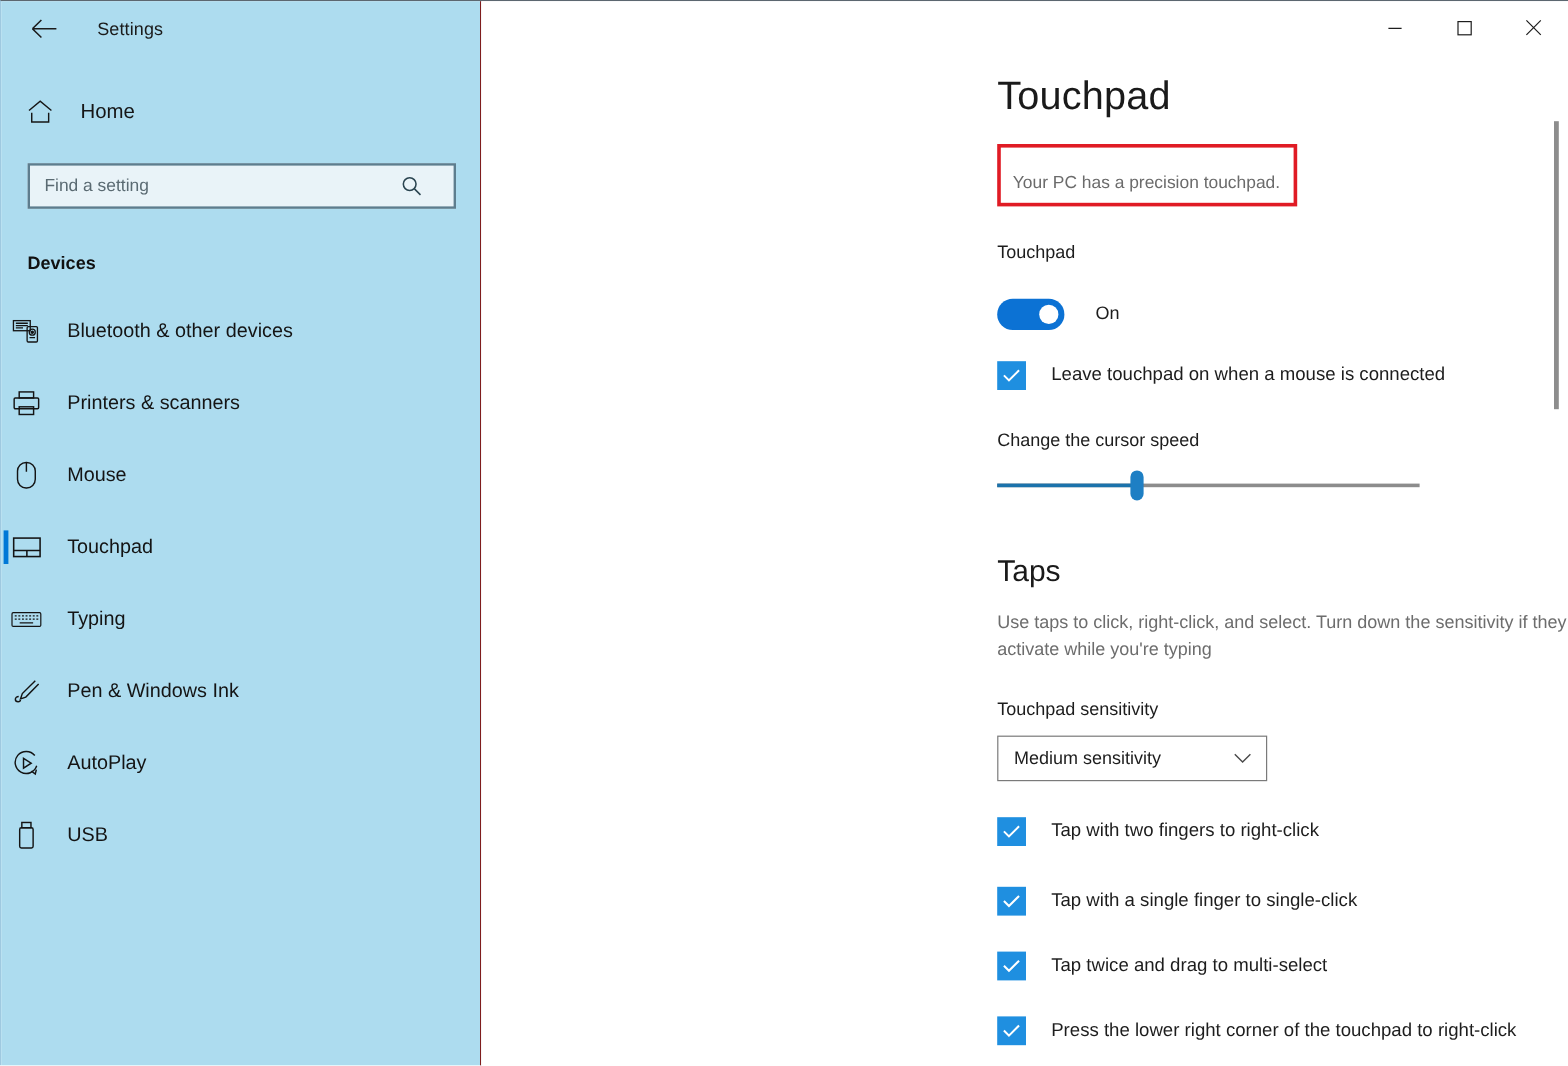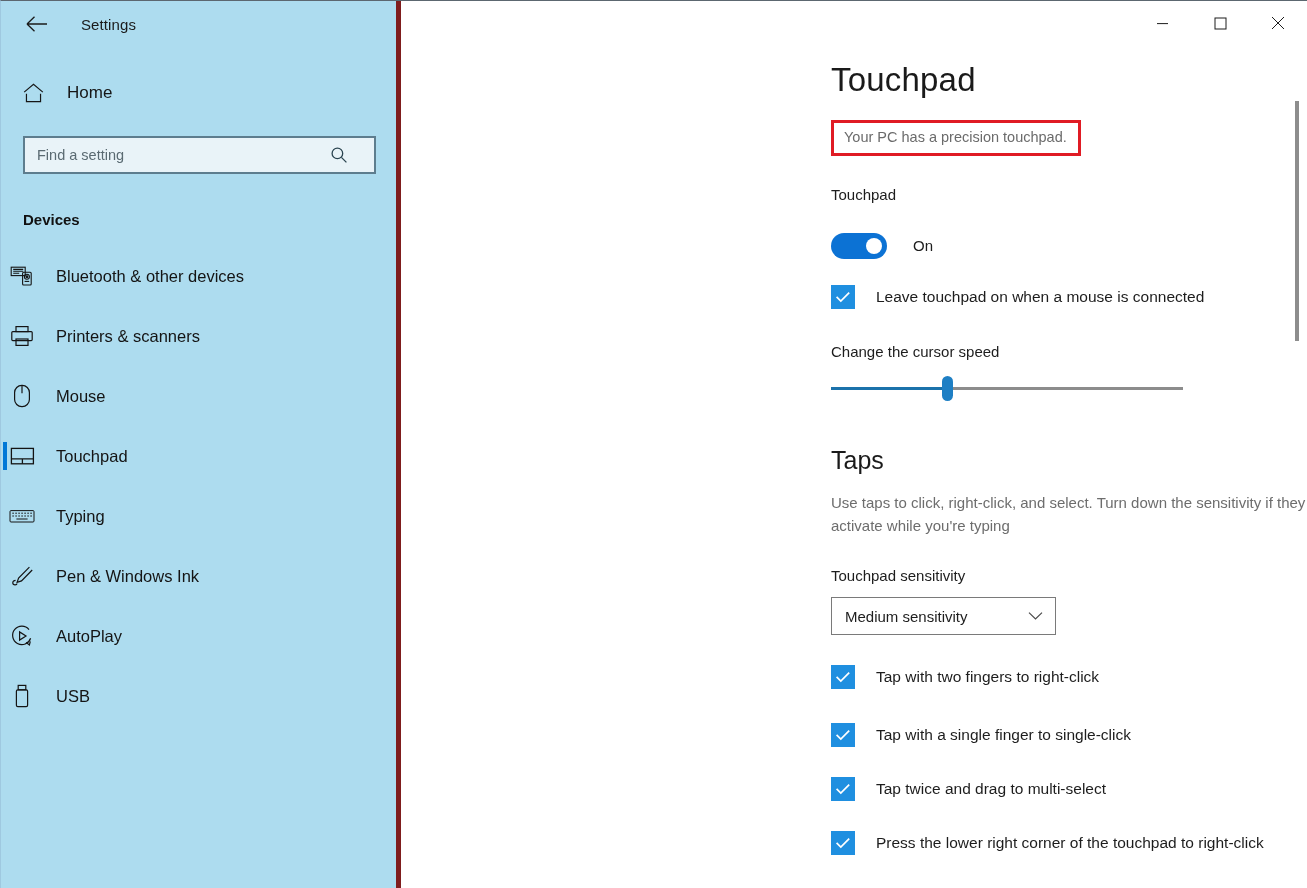--- a/index.html
+++ b/index.html
@@ -22,21 +22,21 @@
     border-top: 1px solid #5c6770;
   }
 
   
   #sidebar {
     position: relative;
     width: 400px;
     height: 100%;
     background: #addcef;
     flex: 0 0 400px;
-    border-right: 5px solid #7f1d1d;
+    border-right: 1px solid #7f1d1d;
   }
 
   .titlebar-left {
     height: 46px;
     display: flex;
     align-items: center;
     padding-left: 14px;
   }
 
   .back-btn {
@@ -170,21 +170,21 @@
     font-weight: normal;
     color: #1a1a1a;
     letter-spacing: .2px;
     line-height: 1;
   }
 
   .pc-note-box {
     margin-top: 24px;
     display: inline-block;
     border: 3px solid #e01b24;
-    padding: 7px 11px 8px 10px;
+    padding: 23px 11px 8px 10px;
   }
   .pc-note {
     font-size: 14.5px;
     color: #6b6b6b;
     line-height: 1;
   }
 
   .sub-label {
     font-size: 15px;
     color: #1d1d1d;

